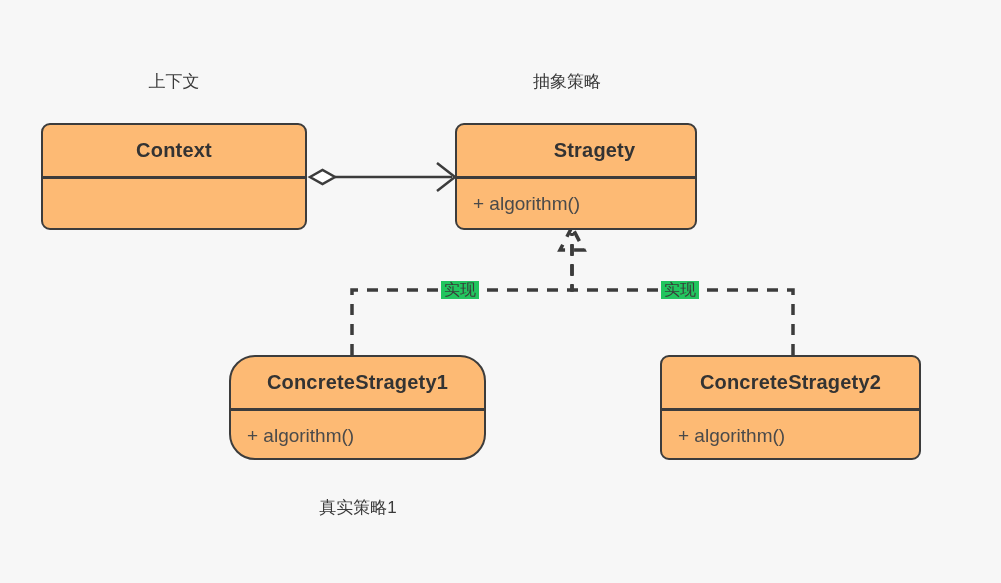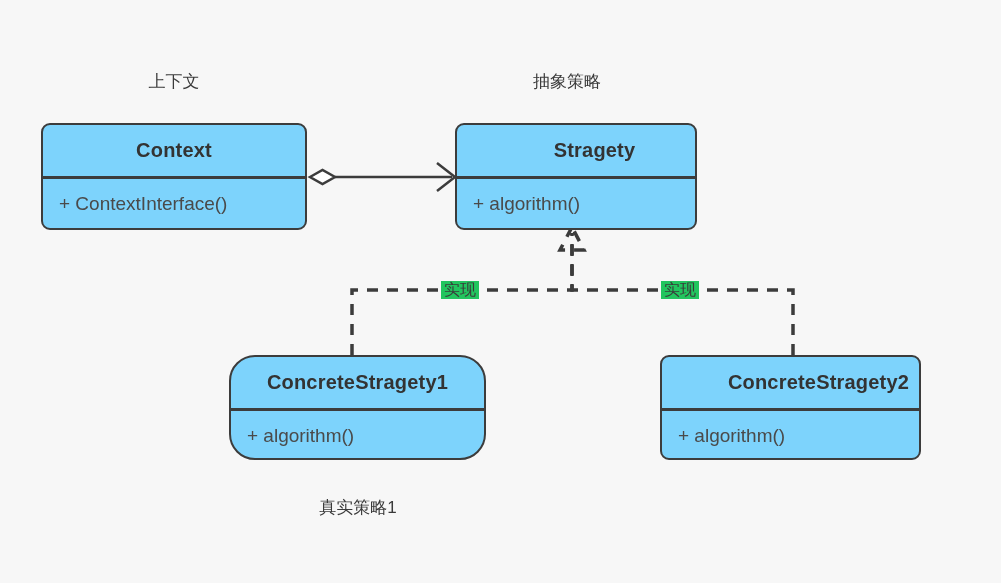--- a/index.html
+++ b/index.html
@@ -24,21 +24,21 @@
   .uml-svg {
     position: absolute;
     left: 0;
     top: 0;
     width: 1001px;
     height: 583px;
   }
   
   .uml-class {
     position: absolute;
-    background: #7dd3fc;
+    background: #fdba74;
     border: 2.5px solid #3c3c3c;
     border-radius: 9px;
     box-sizing: border-box;
     overflow: hidden;
   }
   .uml-class-name {
     box-sizing: border-box;
     width: 100%;
     display: flex;
     align-items: center;
@@ -75,21 +75,21 @@
 
   #class-concrete-1 {
     left: 229px; top: 355px; width: 257px; height: 105px; border-radius: 26px;
   }
   #class-concrete-1 .uml-class-name    { height: 51px; font-size: 20px; }
   #class-concrete-1 .uml-class-members { height: 50px; font-size: 19px; }
 
   #class-concrete-2 {
     left: 660px; top: 355px; width: 261px; height: 105px;
   }
-  #class-concrete-2 .uml-class-name    { height: 51px; font-size: 20px; margin-left: 28px; }
+  #class-concrete-2 .uml-class-name    { height: 51px; font-size: 20px; }
   #class-concrete-2 .uml-class-members { height: 50px; font-size: 19px; }
 
   
   .uml-caption {
     position: absolute;
     font-size: 17px;
     font-weight: normal;
     color: #3a3a3a;
     text-align: center;
     white-space: nowrap;
@@ -136,21 +136,20 @@
     <polygon points="572,227 560,250 584,250" fill="none" stroke="#3c3c3c" stroke-width="3.5" stroke-dasharray="11 9" stroke-linejoin="miter"></polygon>
   </svg>
 
   <div class="uml-caption" id="caption-context">上下文</div>
   <div class="uml-caption" id="caption-stragety">抽象策略</div>
   <div class="uml-caption" id="caption-concrete-1">真实策略1</div>
 
   <div class="uml-class" id="class-context">
     <div class="uml-class-name">Context</div>
     <div class="uml-class-divider"></div>
-    <div class="uml-class-members">+ ContextInterface()</div>
   </div>
 
   <div class="uml-class" id="class-stragety">
     <div class="uml-class-name">Stragety</div>
     <div class="uml-class-divider"></div>
     <div class="uml-class-members">+ algorithm()</div>
   </div>
 
   <div class="uml-class" id="class-concrete-1">
     <div class="uml-class-name">ConcreteStragety1</div>

